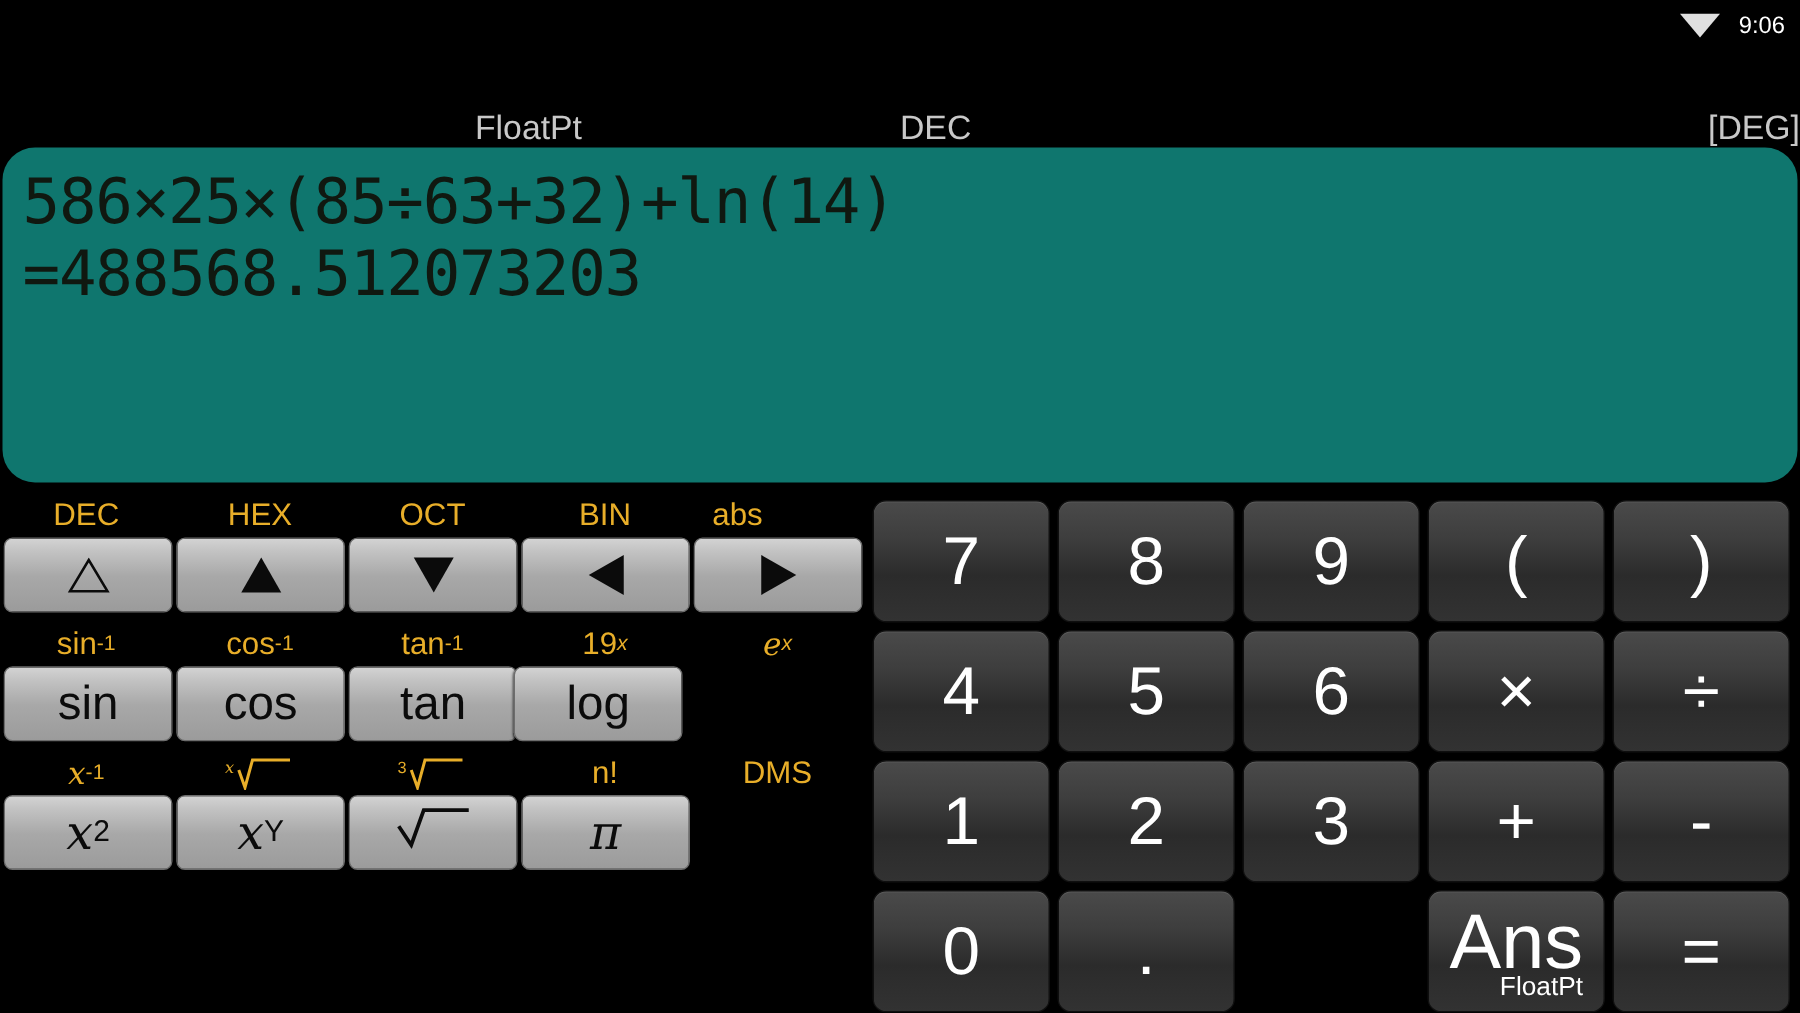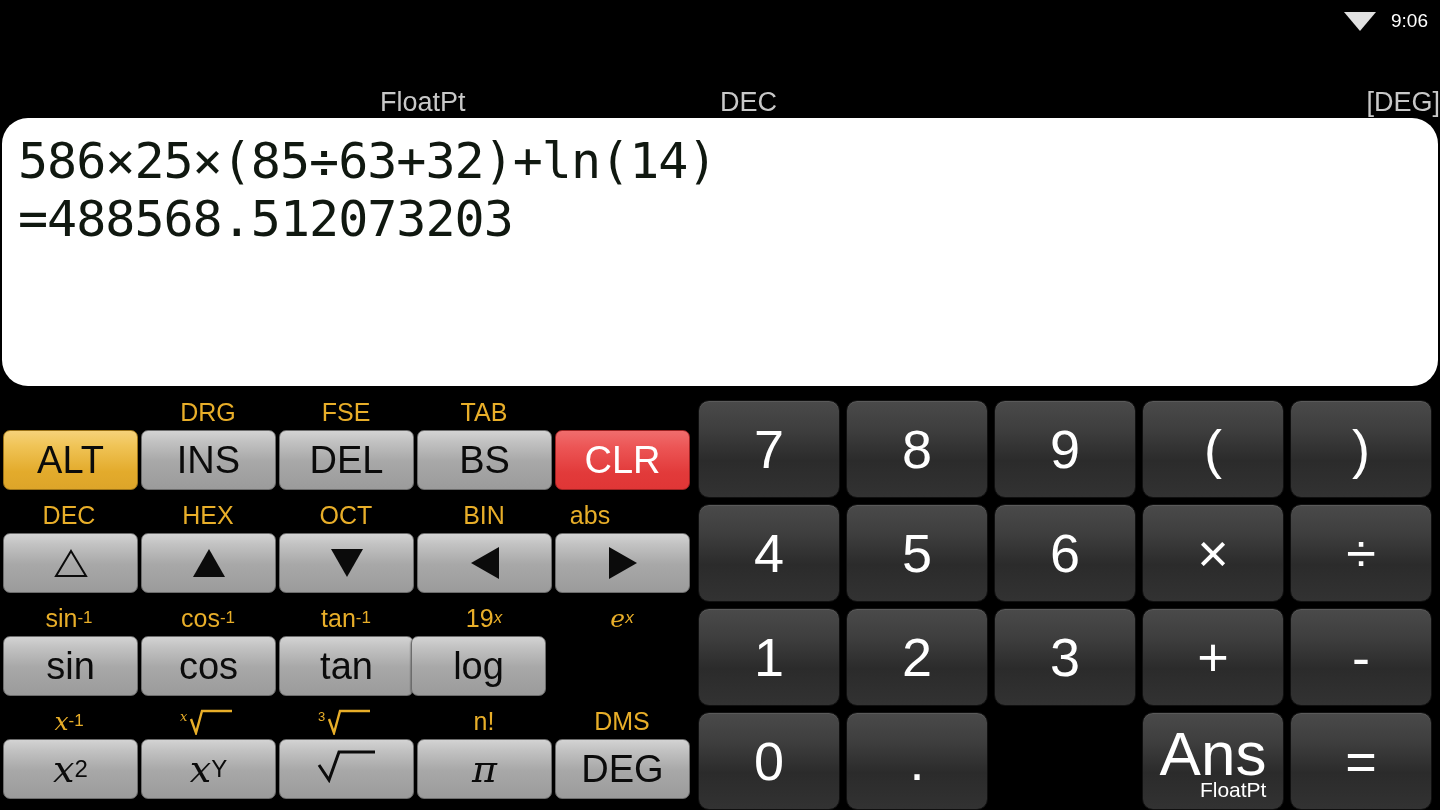--- a/index.html
+++ b/index.html
@@ -69,21 +69,21 @@
   }
   .modebar span { position: absolute; top: 2px; }
   .mode-floatpt { left: 380px; }
   .mode-base    { left: 720px; }
   .mode-angle   { right: 0px; }
 
   
   .lcd {
     position: absolute; top: 118px; left: 2px;
     width: 1436px; height: 268px;
-    background: #ffffff;
+    background: #0f766e;
     border-radius: 26px;
     padding: 14px 16px 0 16px;
     overflow: hidden;
   }
   .lcd-line {
     font-family: "DejaVu Sans Mono", monospace;
     font-size: 50px;
     line-height: 58px;
     color: #101810;
     white-space: pre;
@@ -191,33 +191,20 @@
     <span class="mode-angle">[DEG]</span>
   </div>
 
   <div class="lcd">
     <div class="lcd-line">586×25×(85÷63+32)+ln(14)</div>
     <div class="lcd-line">=488568.512073203</div>
   </div>
 
   <div class="keypad-left">
 
-    <div class="klrow">
-      <span class="kl-label" style="left:0px"></span>
-      <span class="kl-label" style="left:139px">DRG</span>
-      <span class="kl-label" style="left:277px">FSE</span>
-      <span class="kl-label" style="left:415px">TAB</span>
-      <span class="kl-label" style="left:553px"></span>
-
-      <div class="kl-key alt" style="left:3px">ALT</div>
-      <div class="kl-key" style="left:141px">INS</div>
-      <div class="kl-key" style="left:279px">DEL</div>
-      <div class="kl-key" style="left:417px">BS</div>
-      <div class="kl-key clr" style="left:555px">CLR</div>
-    </div>
 
     <div class="klrow">
       <span class="kl-label" style="left:0px">DEC</span>
       <span class="kl-label" style="left:139px">HEX</span>
       <span class="kl-label" style="left:277px">OCT</span>
       <span class="kl-label" style="left:415px">BIN</span>
       <span class="kl-label" style="left:521px">abs</span>
 
       <div class="kl-key" style="left:3px">
         <span class="hollow-up">
@@ -299,21 +286,20 @@
       <div class="kl-key" style="left:279px">
         <span>
           <svg width="64" height="36" viewBox="0 0 64 36">
               <path d="M4 18 L14 33 L24 5 L60 5" fill="none" stroke="#0b0b0b" stroke-width="3"></path>
             </svg>
         </span>
       </div>
       <div class="kl-key" style="left:417px">
         <span class="ital">π</span>
       </div>
-      <div class="kl-key" style="left:555px">DEG</div>
     </div>
   </div>
 
   <div class="keypad-right">
     <div class="kr-key" style="left:0px;   top:0px">7</div>
     <div class="kr-key" style="left:148px; top:0px">8</div>
     <div class="kr-key" style="left:296px; top:0px">9</div>
     <div class="kr-key" style="left:444px; top:0px">(</div>
     <div class="kr-key" style="left:592px; top:0px">)</div>
 

